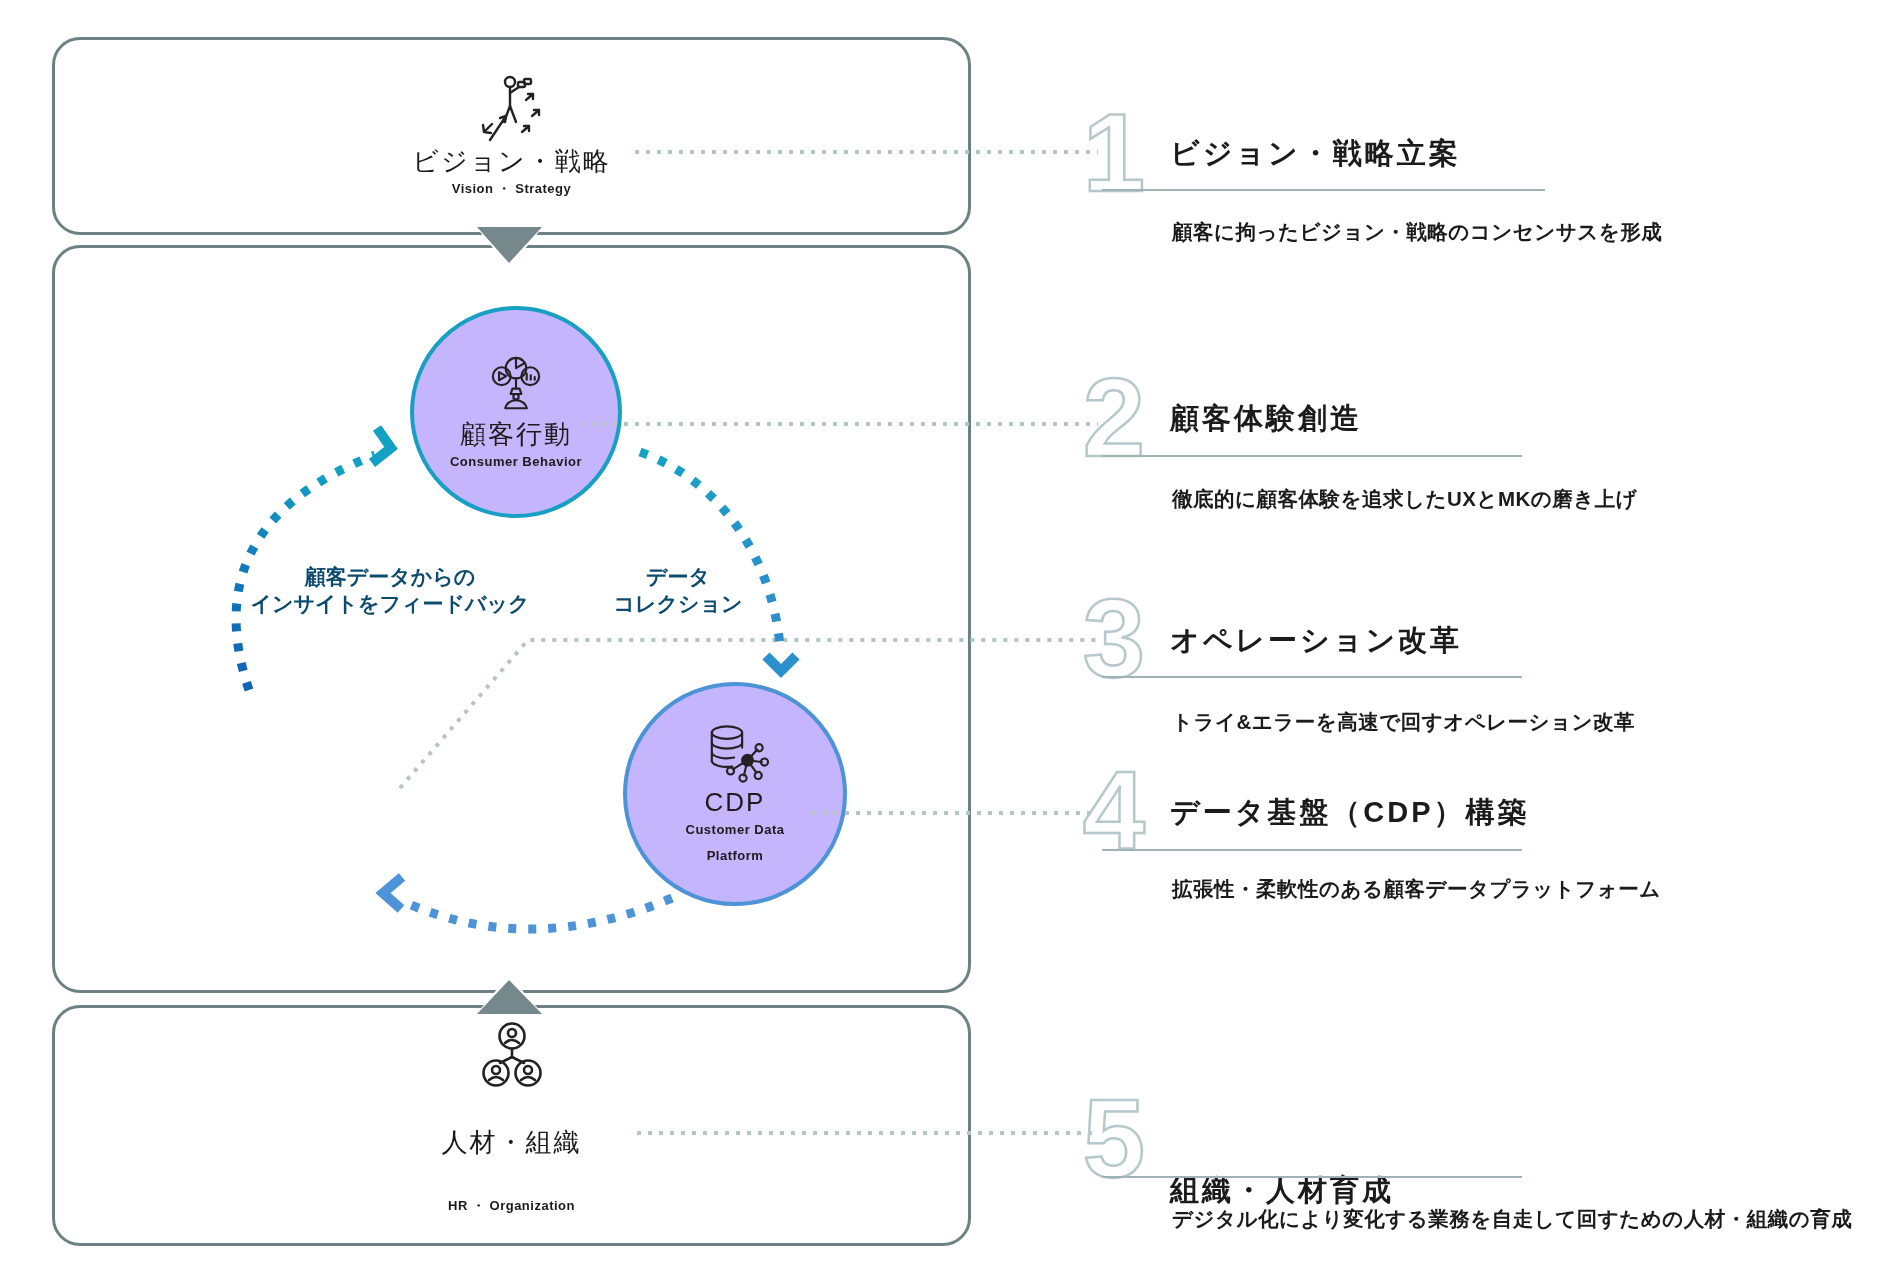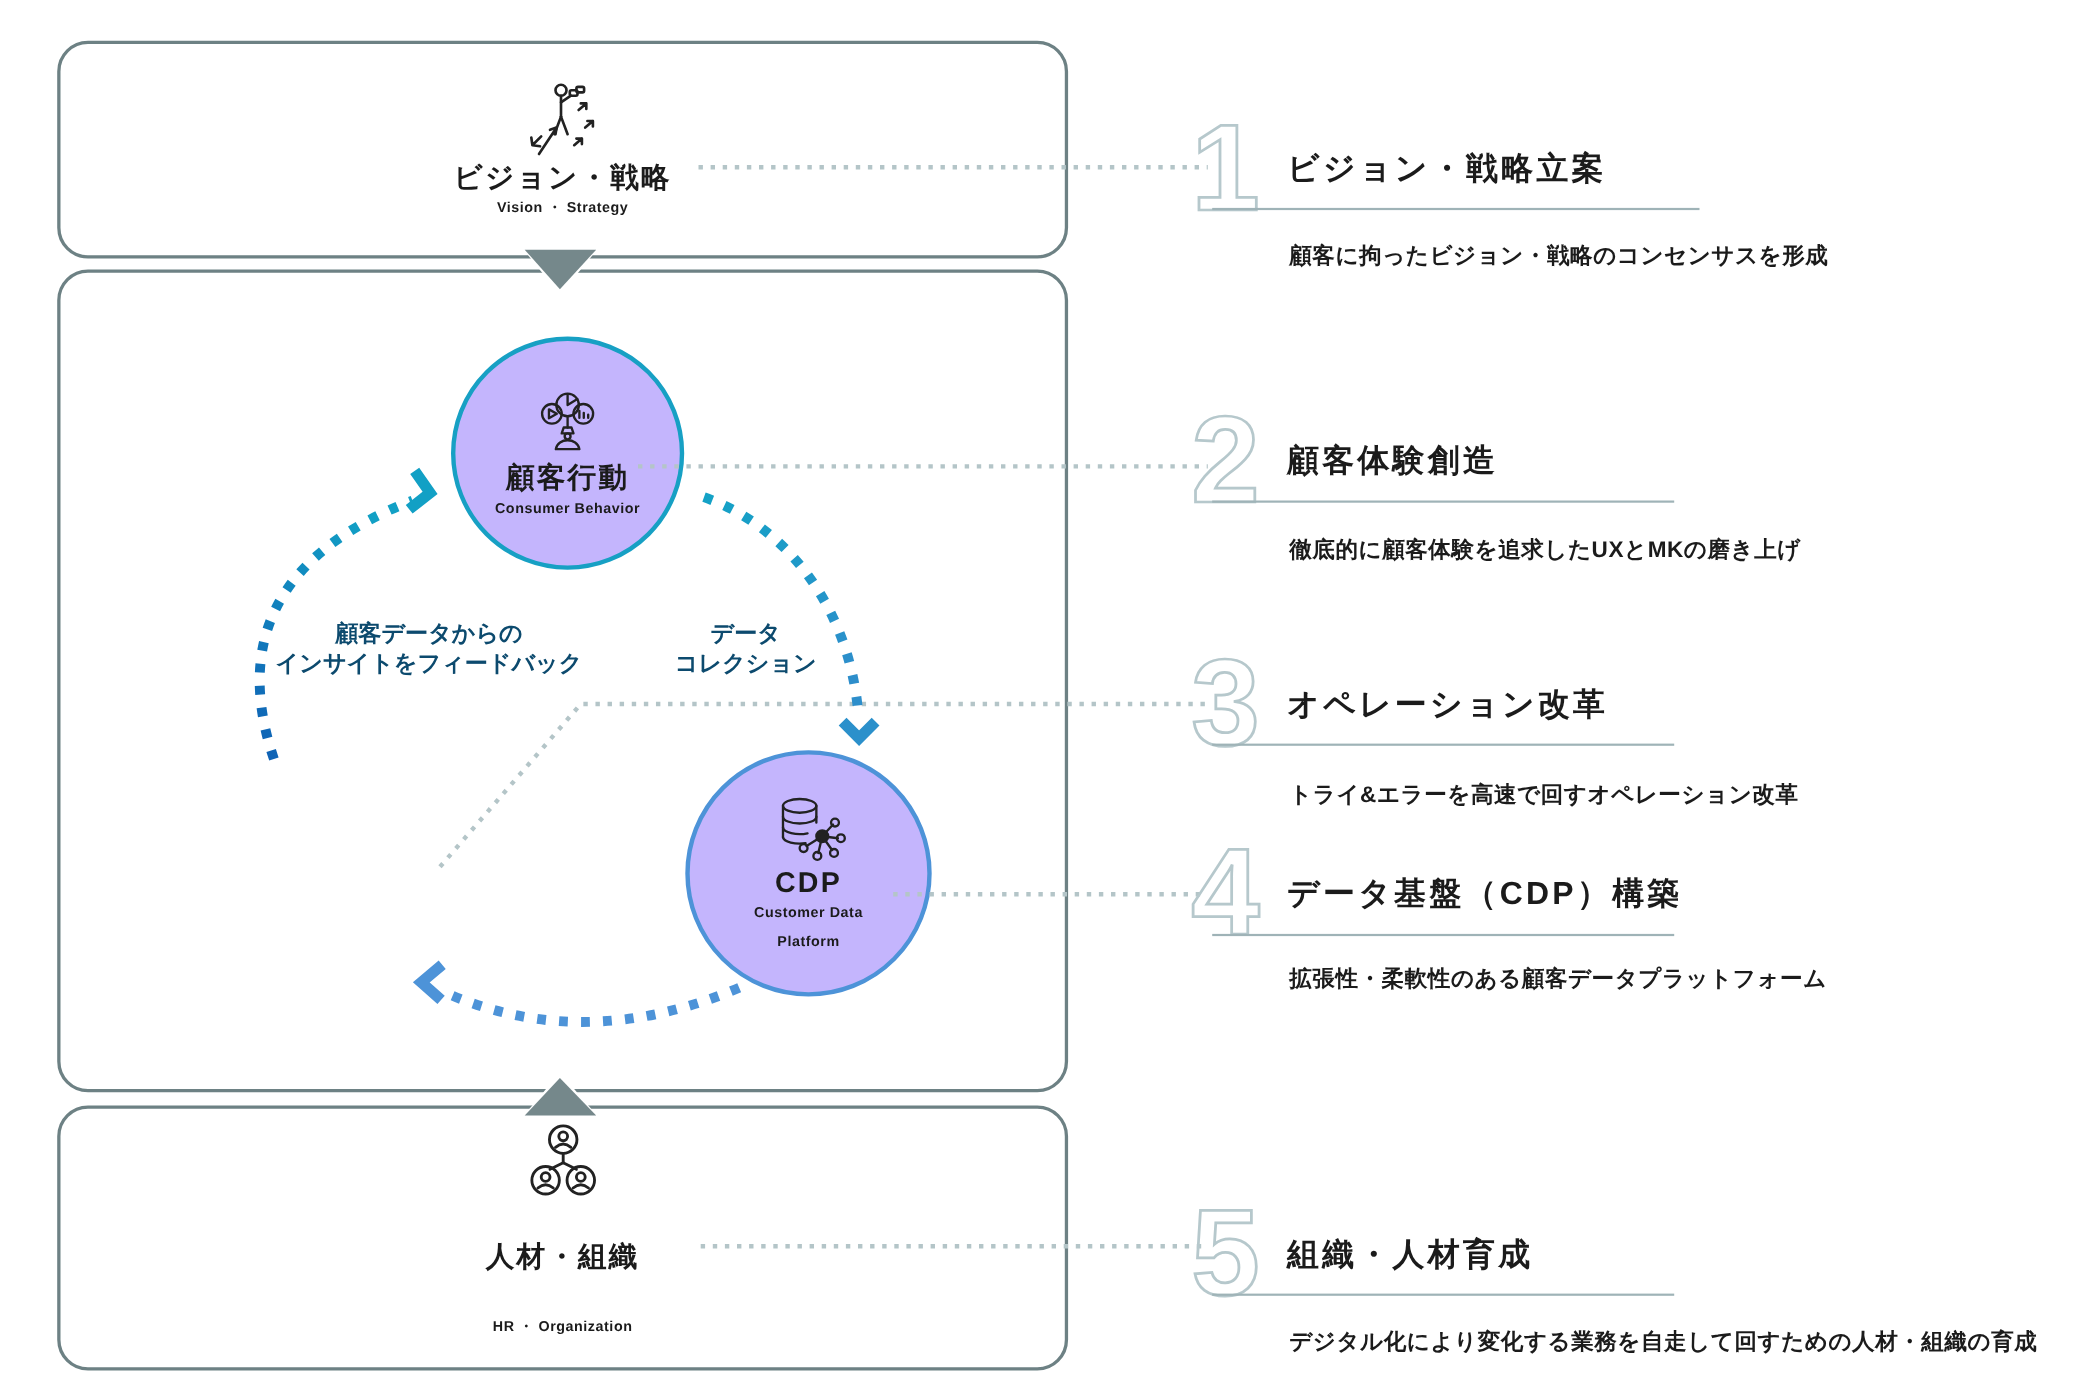--- a/index.html
+++ b/index.html
@@ -4,21 +4,21 @@
 <style>
   html,body{margin:0;padding:0;background:#ffffff;}
   .canvas{
     position:relative;width:1900px;height:1270px;background:#ffffff;overflow:hidden;
     font-family:"Liberation Sans","DejaVu Sans",sans-serif;color:#1b1b1b;
   }
   .box{position:absolute;border:3px solid #6d8184;border-radius:28px;background:#ffffff;box-sizing:border-box;}
   .box-content{position:absolute;display:flex;flex-direction:column;align-items:center;justify-content:center;text-align:center;}
   .circle{position:absolute;border-radius:50%;background:#c4b5fd;box-sizing:border-box;
     display:flex;flex-direction:column;align-items:center;justify-content:center;text-align:right;}
-  .jp{font-size:26px;font-weight:bold;letter-spacing:2px;line-height:30px;white-space:nowrap;}
+  .jp{font-size:26px;font-weight:normal;letter-spacing:2px;line-height:30px;white-space:nowrap;}
   .en{font-size:13px;font-weight:bold;letter-spacing:0.5px;line-height:26px;white-space:nowrap;}
   .arc-label{position:absolute;text-align:center;font-size:21px;font-weight:bold;line-height:27px;color:#0c4a6e;}
   .overlay{position:absolute;left:0;top:0;pointer-events:none;}
   .step-num{
     position:absolute;font-size:112px;line-height:86px;font-weight:bold;
     color:transparent;-webkit-text-stroke:2.5px #b6c8cc;text-stroke:2.5px #b6c8cc;
     width:70px;text-align:center;
   }
   .step-title{position:absolute;font-size:29px;font-weight:bold;letter-spacing:3px;white-space:nowrap;}
   .step-underline{position:absolute;height:2px;background:#9fb3b7;}
@@ -182,18 +182,18 @@
 
   <div>
     <div class="step-num" style="left:1079px;top:768px;">4</div>
     <div class="step-title" style="left:1170px;top:793px;">データ基盤（CDP）構築</div>
     <div class="step-underline" style="left:1102px;top:849px;width:420px;"></div>
     <div class="step-desc" style="left:1172px;top:875px;">拡張性・柔軟性のある顧客データプラットフォーム</div>
   </div>
 
   <div>
     <div class="step-num" style="left:1079px;top:1096px;">5</div>
-    <div class="step-title" style="left:1170px;top:1121px;text-align:right;">組織・人材育成</div>
+    <div class="step-title" style="left:1170px;top:1171px;text-align:right;">組織・人材育成</div>
     <div class="step-underline" style="left:1102px;top:1176px;width:420px;"></div>
     <div class="step-desc" style="left:1172px;top:1205px;">デジタル化により変化する業務を自走して回すための人材・組織の育成</div>
   </div>
 
 </div>
 
 </body></html>

